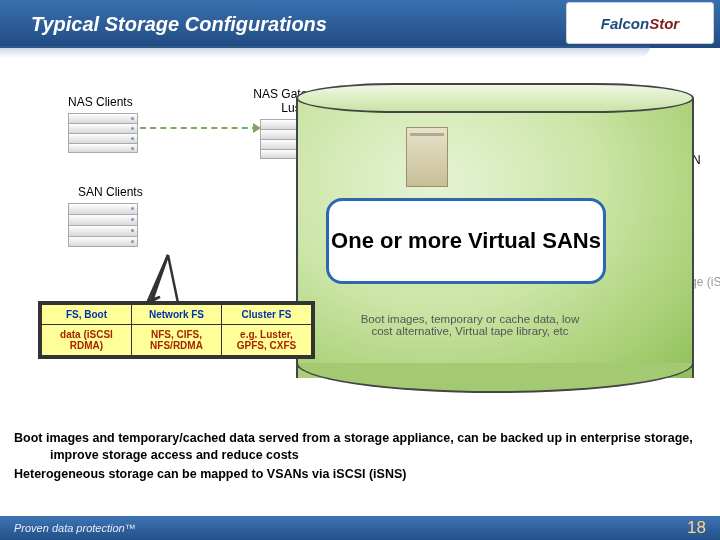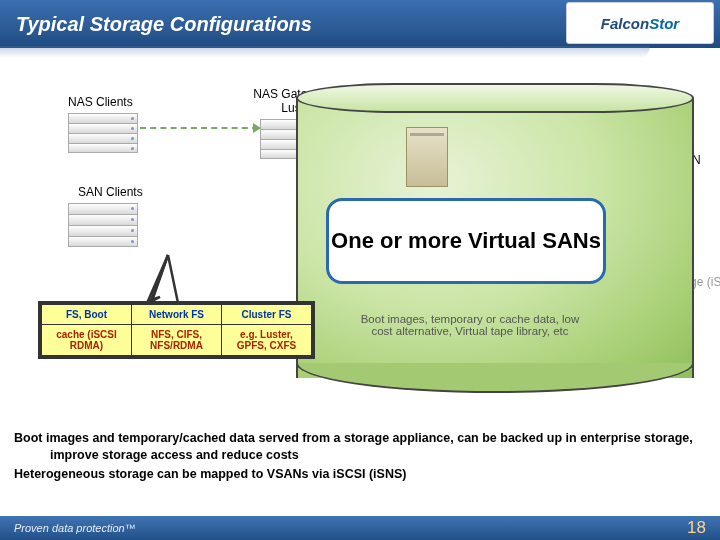--- a/index.html
+++ b/index.html
@@ -4,36 +4,36 @@
 <style>
   * { box-sizing: border-box; margin: 0; padding: 0; }
   body { width: 720px; height: 540px; font-family: Verdana, sans-serif; background: #fff; position: relative; overflow: hidden; }
 
   .header {
     height: 48px;
     background: linear-gradient(to bottom, #3a6fb0 0%, #2b5a95 60%, #1e4a80 100%);
     position: relative;
     display: flex;
     align-items: center;
-    padding-left: 16px;
+    padding-left: 31px;
   }
   .header::after {
     content: "";
     position: absolute; left:0; right:70px; bottom:-10px; height:12px;
     background: linear-gradient(to bottom, rgba(80,120,170,0.35), rgba(255,255,255,0));
     border-radius: 0 0 160px 0;
   }
   .title { color: #fff; font-size: 20px; font-weight: bold; font-style: italic; }
   .logo-wrap {
     position: absolute; right: 6px; top: 2px; height: 42px; width: 148px;
     background: #fff; border-radius: 3px; display:flex; align-items:center; justify-content:center;
     border:1px solid #d0d0d0;
   }
   .logo-text { font-weight:bold; font-style:italic; font-size:15px; color:#1e4a80; }
-  .logo-text .stor { color:#0369a1; }
+  .logo-text .stor { color:#7f1d1d; }
 
   .diagram { position: absolute; left:0; right:0; top:55px; height: 370px; margin-left: 28px; }
 
   .nas-clients-label { position:absolute; left:40px; top:40px; font-size:12px; }
   .nas-gateway-label { position:absolute; left:210px; top:32px; font-size:12px; text-align:center; width:120px; }
   .san-clients-label { position:absolute; left:50px; top:130px; font-size:12px; }
   .enterprise-label  { position:absolute; left:590px; top:98px; font-size:12px; width:120px; }
   .remote-label      { position:absolute; left:588px; top:220px; font-size:12px; width:130px; color:#999; }
 
   .rack { position:absolute; width:70px; }
@@ -193,21 +193,21 @@
 
   <div class="proto">
     <table>
       <tbody>
           <tr>
         <th>FS, Boot</th>
         <th>Network FS</th>
         <th>Cluster FS</th>
       </tr>
       <tr>
-        <td>cache (iSCSI RDMA)</td>
+        <td>data (iSCSI RDMA)</td>
         <td>NFS, CIFS, NFS/RDMA</td>
         <td>e.g. Luster, GPFS, CXFS</td>
       </tr>
     </tbody>
       </table>
   </div>
 
 </div>
 
 <div class="body-text">

